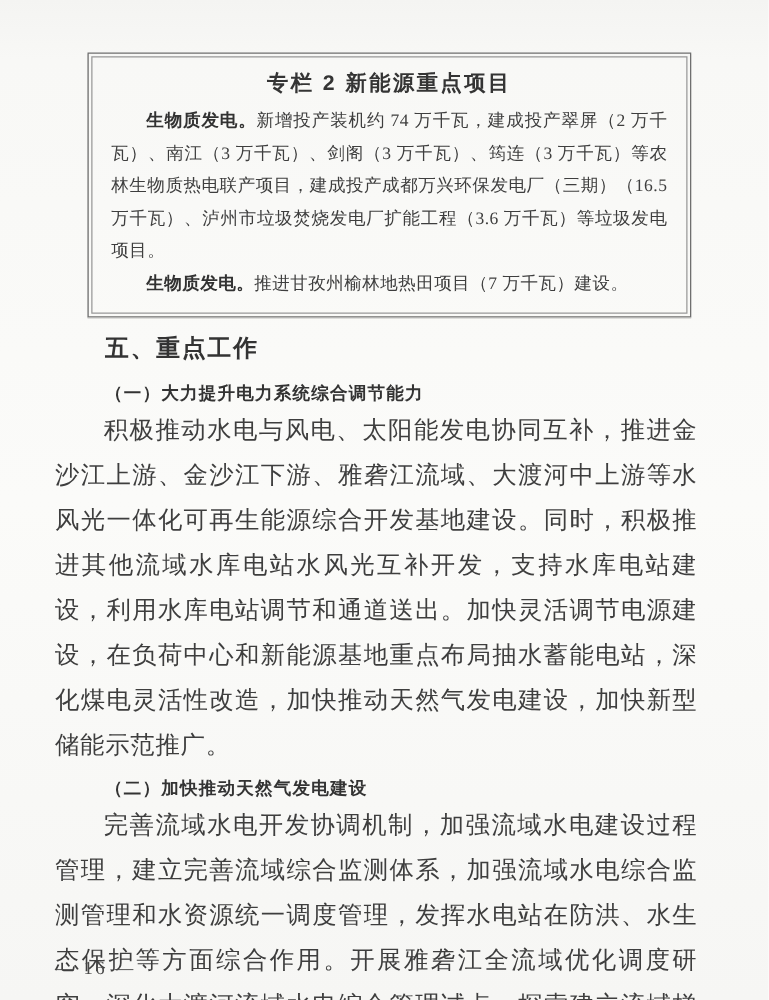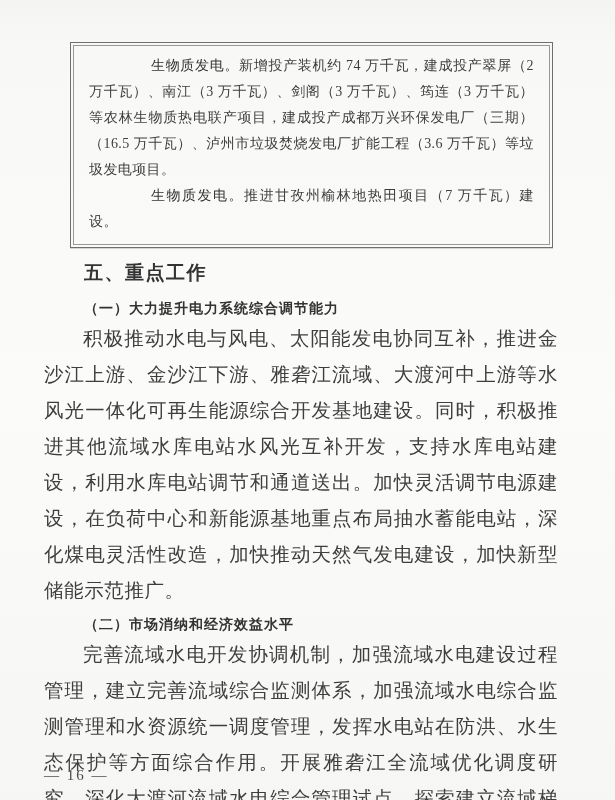--- a/index.html
+++ b/index.html
@@ -37,23 +37,22 @@
   .callout-item {
     margin: 0;
     font-size: 14px;
     line-height: 26px;
     letter-spacing: 0.4px;
     text-indent: 2em;
     text-align: justify;
     color: #3e3e3e;
   }
   .callout-item .lead {
-    font-weight: normal;
+    font-weight: bold;
     color: #323232;
-    margin-left: 34px;
   }
   .sec-heading {
     font-family: "Liberation Sans", "DejaVu Sans", sans-serif;
     font-weight: bold;
     font-size: 19px;
     letter-spacing: 1.5px;
     color: #333333;
     margin: 12px 0 14px 0;
     padding-left: 40px;
   }
@@ -84,34 +83,35 @@
     color: #4a4a4a;
   }
 </style>
 </head>
 <body>
 
 <div class="page">
 
   <div class="callout">
     <div class="callout-inner">
+      <div class="callout-title">专栏 2  新能源重点项目</div>
       <p class="callout-item">
         <span class="lead">生物质发电。</span><span>新增投产装机约 74 万千瓦，建成投产翠屏（2 万千瓦）、南江（3 万千瓦）、剑阁（3 万千瓦）、筠连（3 万千瓦）等农林生物质热电联产项目，建成投产成都万兴环保发电厂（三期）（16.5 万千瓦）、泸州市垃圾焚烧发电厂扩能工程（3.6 万千瓦）等垃圾发电项目。</span>
       </p>
       <p class="callout-item">
         <span class="lead">生物质发电。</span><span>推进甘孜州榆林地热田项目（7 万千瓦）建设。</span>
       </p>
     </div>
   </div>
 
   <h2 class="sec-heading">五、重点工作</h2>
 
   <h3 class="sub-heading">（一）大力提升电力系统综合调节能力</h3>
 
   <p class="body-para">积极推动水电与风电、太阳能发电协同互补，推进金沙江上游、金沙江下游、雅砻江流域、大渡河中上游等水风光一体化可再生能源综合开发基地建设。同时，积极推进其他流域水库电站水风光互补开发，支持水库电站建设，利用水库电站调节和通道送出。加快灵活调节电源建设，在负荷中心和新能源基地重点布局抽水蓄能电站，深化煤电灵活性改造，加快推动天然气发电建设，加快新型储能示范推广。</p>
 
-  <h3 class="sub-heading">（二）市场消纳和经济效益水平</h3>
+  <h3 class="sub-heading">（二）加快推动天然气发电建设</h3>
 
   <p class="body-para">完善流域水电开发协调机制，加强流域水电建设过程管理，建立完善流域综合监测体系，加强流域水电综合监测管理和水资源统一调度管理，发挥水电站在防洪、水生态保护等方面综合作用。开展雅砻江全流域优化调度研究，深化大渡河流域水电综合管理试点，探索建立流域梯级水电站信息共享和统一参与电力市场竞价的模式和机制，提升流域梯级水电站的优化调度、市场消纳和经济效益水平。建立梯级水电站联合调度效益</p>
 
   <div class="page-footer">— 16 —</div>
 
 </div>
 
 </body></html>

